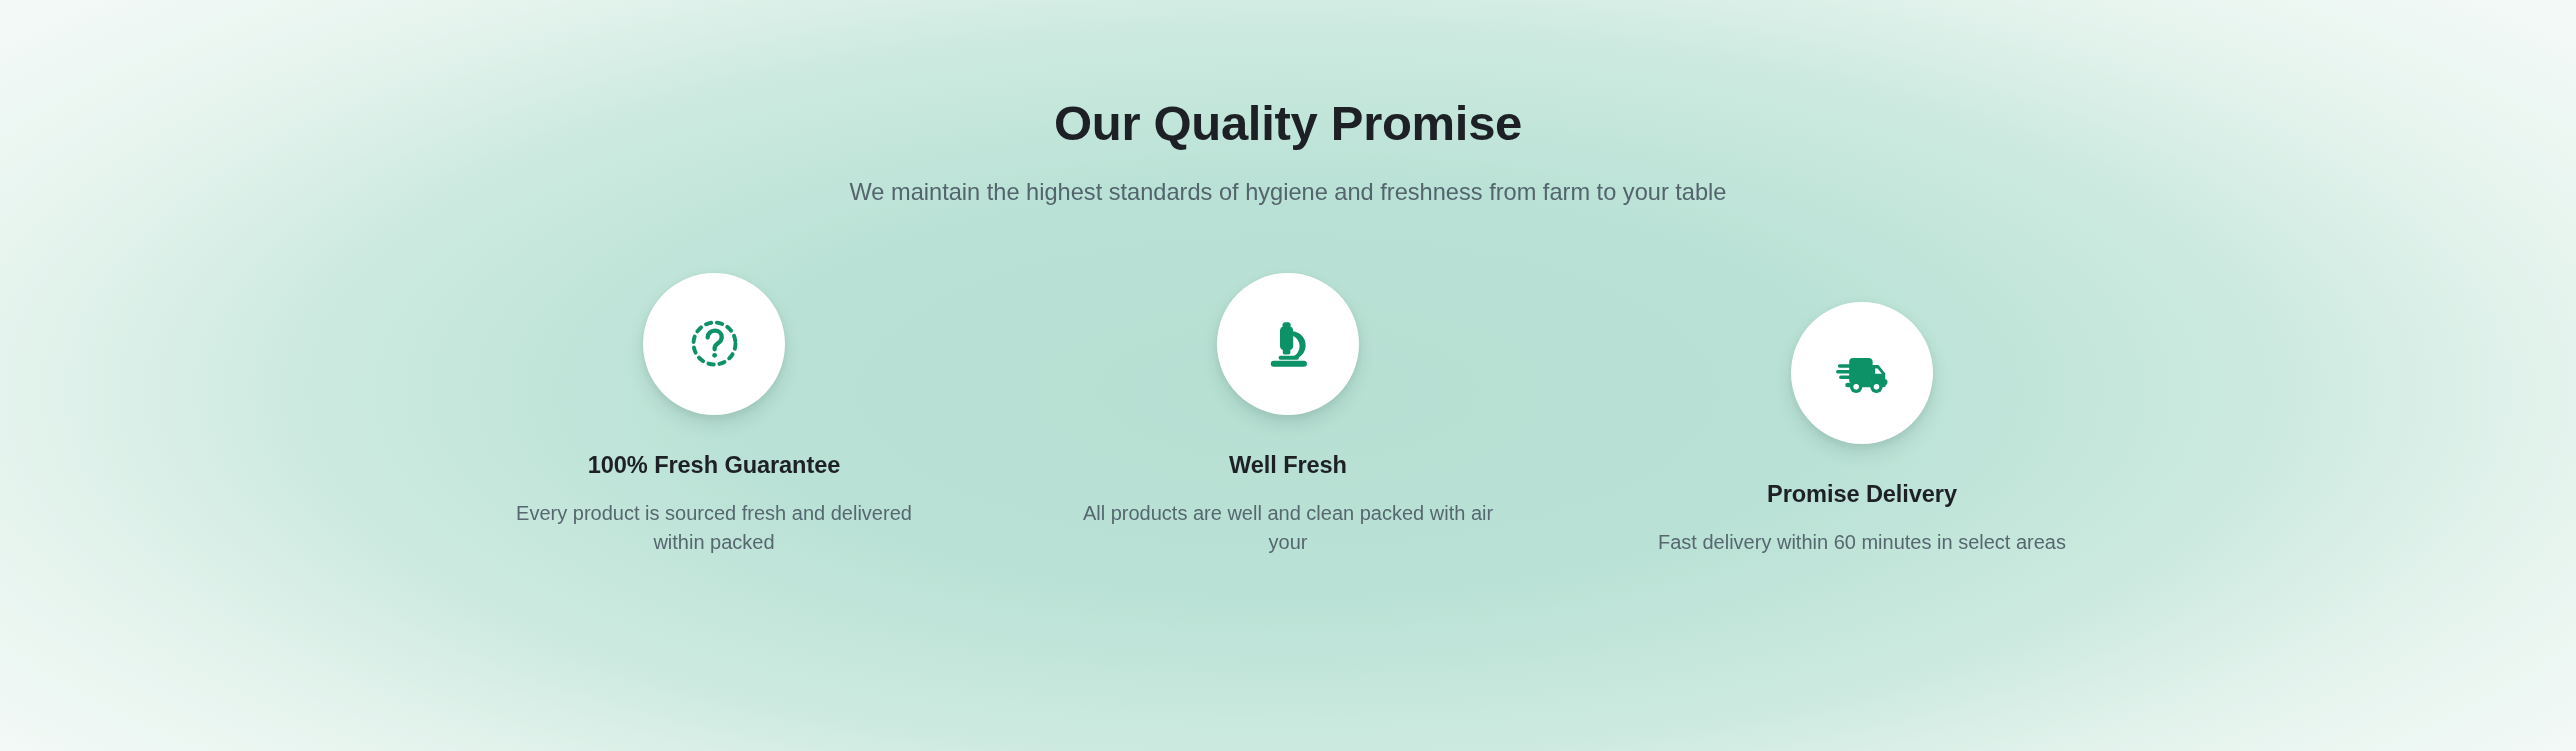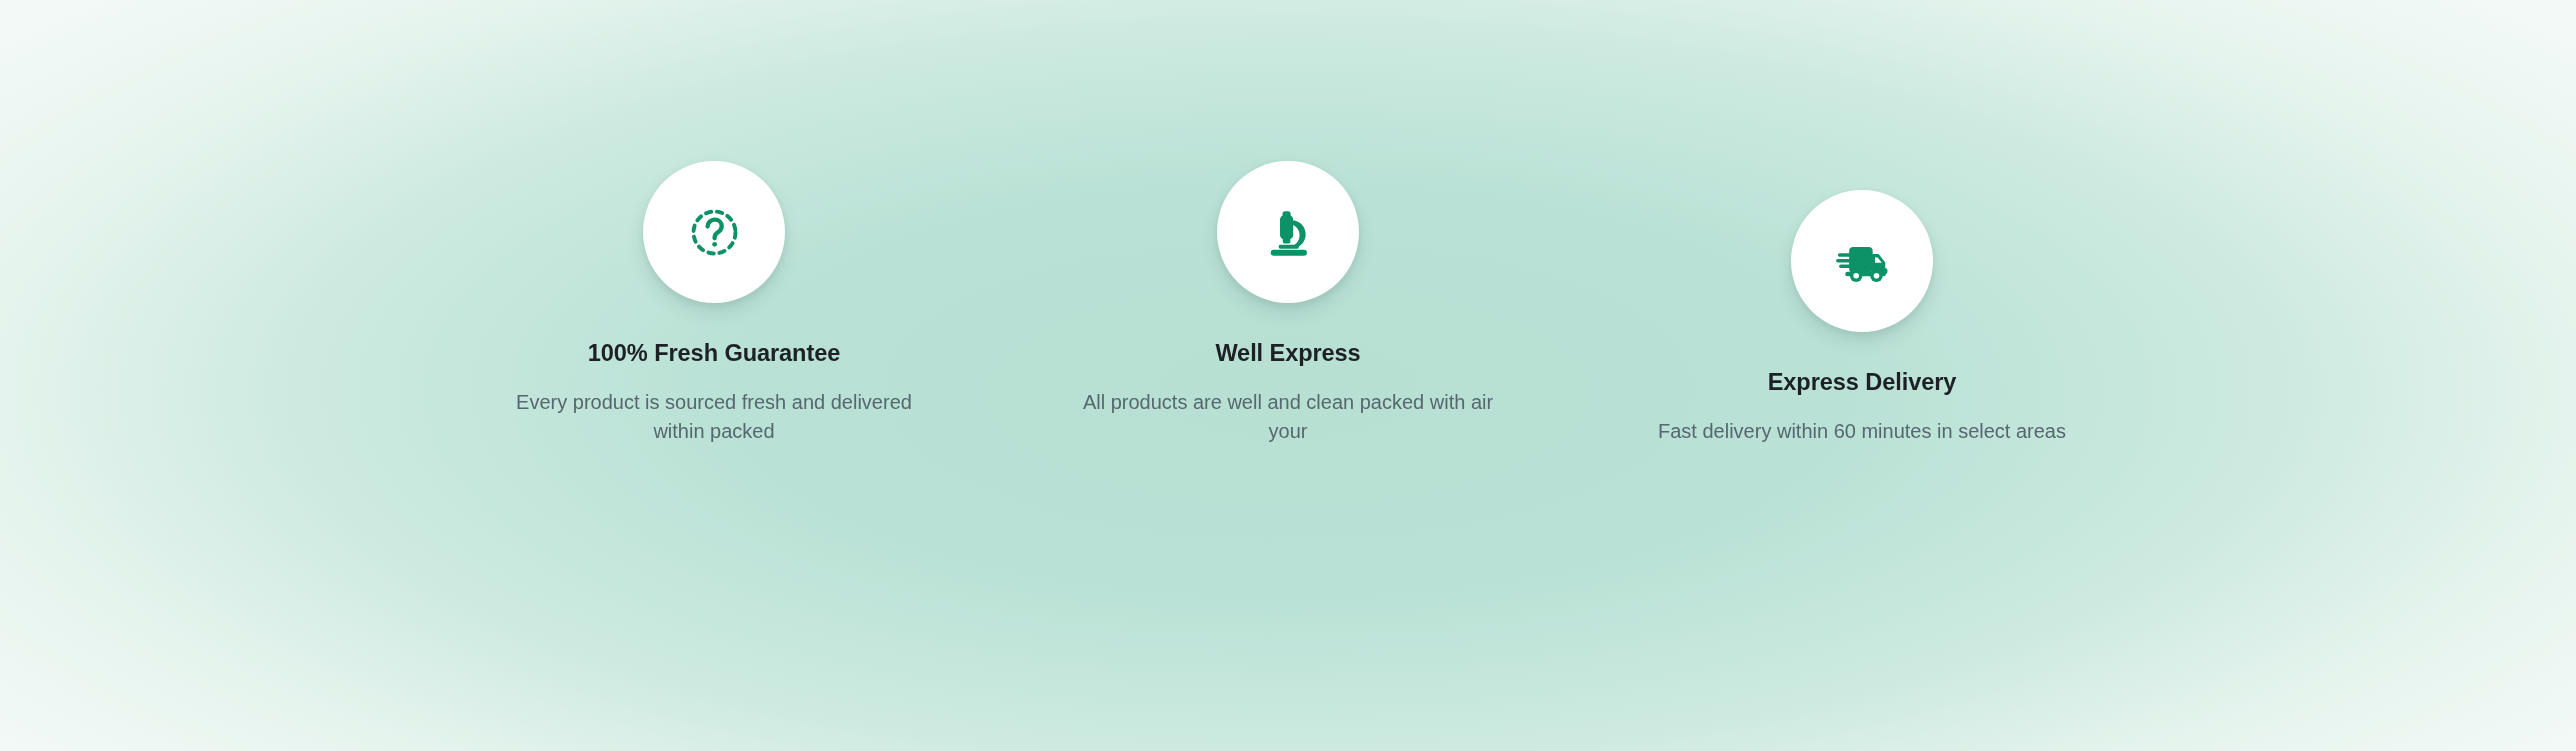--- a/index.html
+++ b/index.html
@@ -102,20 +102,24 @@
     color: #56676f;
     line-height: 1.45;
     max-width: 441px;
   }
 </style>
 </head>
 <body>
 
 <div class="section">
 
+  <div class="heading-block">
+    <h1 class="page-title">Our Quality Promise</h1>
+    <p class="page-subtitle">We maintain the highest standards of hygiene and freshness from farm to your table</p>
+  </div>
 
   <div class="cards">
 
     <div class="card">
       <div class="icon-circle">
         <svg viewBox="0 0 48 48" fill="none" stroke="#0d9268" stroke-width="3.1" stroke-linecap="round">
           <circle cx="24" cy="24" r="16.5" stroke-dasharray="4.2 4.6"></circle>
           <path d="M18.6 19.3c0-3.1 2.5-5.4 5.6-5.4s5.5 2.2 5.5 5.1c0 2.6-1.6 3.8-3.3 5.0-1.6 1.1-2.3 2.0-2.3 3.7v0.9" stroke-width="3.4" stroke-linejoin="round"></path>
           <circle cx="24.1" cy="33.3" r="1.9" fill="#0d9268" stroke="none"></circle>
         </svg>
@@ -130,40 +134,40 @@
         <svg viewBox="0 0 48 48" fill="#0d9268">
           <rect x="17.3" y="10.4" width="10.4" height="19.0" rx="3.4"></rect>
           <rect x="19.3" y="7.3" width="6.4" height="4.6" rx="2.1"></rect>
           <rect x="19.5" y="28.4" width="6.0" height="4.2" rx="1.4"></rect>
           <path d="M27.9 14.3c5.6 0.9 9.6 5.4 9.6 11.0 0 4.3-2.3 8.0-5.8 9.9h-6.6c4.4-0.9 7.6-4.5 7.6-9.0
                    0-4.0-2.5-7.3-6.1-8.4z"></path>
           <rect x="16.2" y="33.6" width="16.0" height="3.1" rx="1.5"></rect>
           <rect x="10.0" y="37.6" width="28.5" height="4.7" rx="2.35"></rect>
         </svg>
       </div>
-      <div class="card-title">Well Express</div>
+      <div class="card-title">Well Fresh</div>
       <div class="card-desc">All products are well and clean packed with air your</div>
     </div>
 
     <div class="card">
       <div class="icon-circle">
         <svg viewBox="0 0 48 48" fill="#0d9268">
           <rect x="13.5" y="12.5" width="18.5" height="20.5" rx="3.2"></rect>
           <path d="M31.5 18.0h5.1l5.3 6.7v8.3h-10.4z"></path>
           <path d="M33.9 20.8h2.0l3.3 4.2h-5.3z" fill="#ffffff"></path>
           <rect x="40.2" y="29.3" width="3.4" height="4.6" rx="1.6"></rect>
           <rect x="10.4" y="32.0" width="32.0" height="3.6" rx="1.8"></rect>
           <circle cx="19.0" cy="35.3" r="4.9"></circle>
           <circle cx="19.0" cy="35.3" r="2.2" fill="#ffffff"></circle>
           <circle cx="35.0" cy="35.3" r="4.9"></circle>
           <circle cx="35.0" cy="35.3" r="2.2" fill="#ffffff"></circle>
           <rect x="4.6" y="17.6" width="14.2" height="2.7" rx="1.35"></rect>
           <rect x="3.2" y="22.0" width="15.6" height="2.7" rx="1.35"></rect>
           <rect x="5.6" y="26.4" width="13.2" height="2.7" rx="1.35"></rect>
         </svg>
       </div>
-      <div class="card-title">Express Delivery</div>
+      <div class="card-title">Promise Delivery</div>
       <div class="card-desc">Fast delivery within 60 minutes in select areas</div>
     </div>
 
   </div>
 </div>
 
 
 </body></html>

